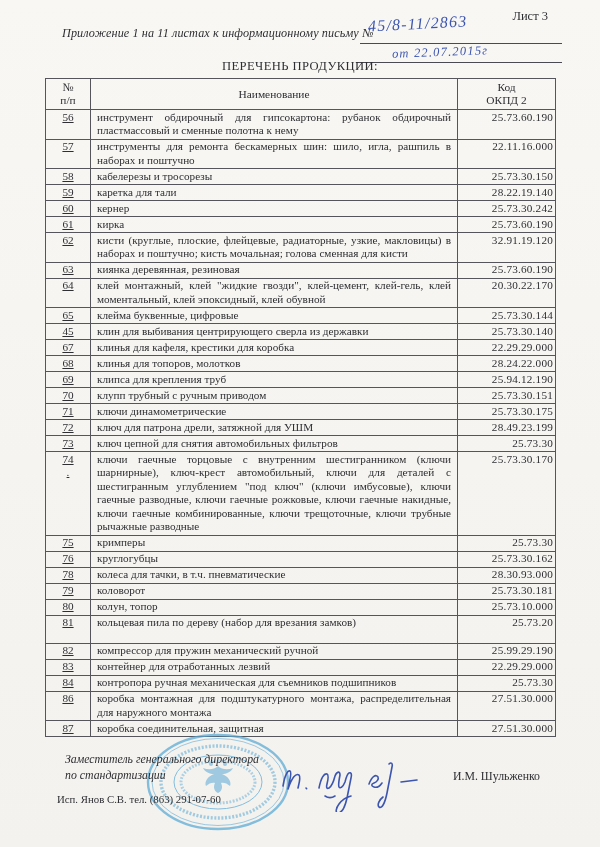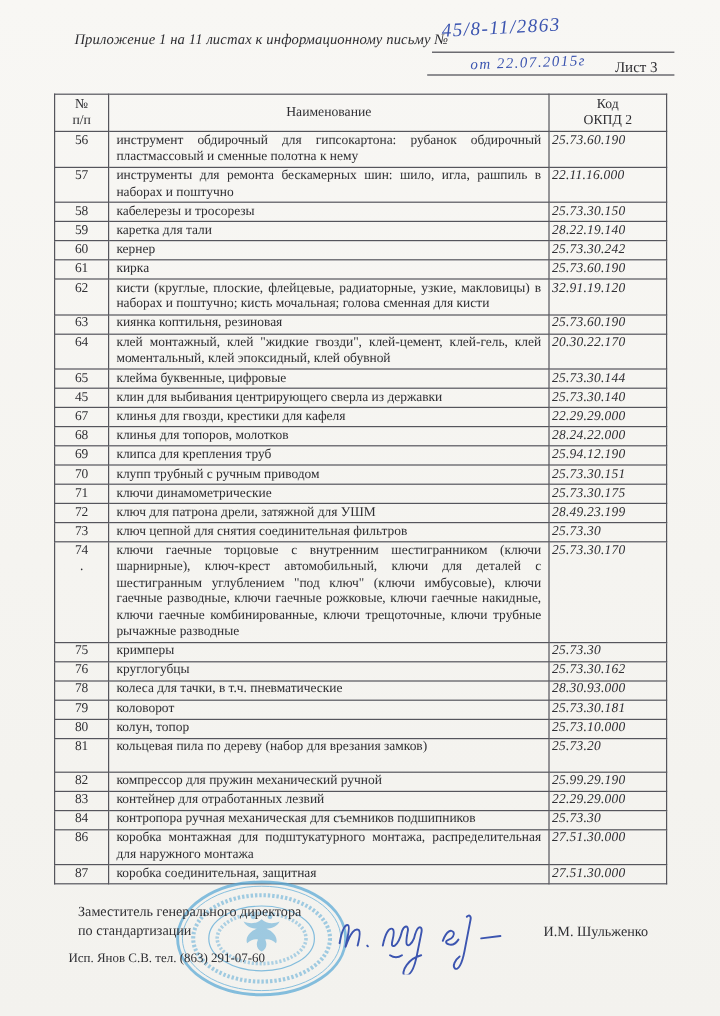--- a/index.html
+++ b/index.html
@@ -12,21 +12,21 @@
   *{box-sizing:border-box;}
   html,body{margin:0;padding:0;}
   body{
     width:600px;height:847px;overflow:hidden;position:relative;
     background:var(--paper);
     background-image:linear-gradient(180deg,#f8f7f4 0%,#f5f4f0 55%,#f3f2ee 100%);
     color:var(--ink);
     font-family:"Liberation Serif", serif;
   }
   .page-header{position:relative;height:78px;}
-  .sheet-label{position:absolute;right:52px;top:9px;font-size:12.5px;margin-top:40px;}
+  .sheet-label{position:absolute;right:52px;top:9px;font-size:12.5px;}
   .appendix-line{position:absolute;left:62px;top:26px;font-size:12.2px;letter-spacing:.1px;font-style:italic;}
   .hw{color:var(--handwriting_blue);font-style:italic;letter-spacing:1.2px;white-space:nowrap;}
   .hw-number{position:absolute;left:368px;top:15px;font-size:16px;transform:rotate(-3deg);}
   .hw-date{position:absolute;left:392px;top:45px;font-size:12.5px;transform:rotate(-2deg);}
   .rule{position:absolute;height:1px;background:#4a4a52;}
   .rule-1{left:360px;top:43px;width:202px;}
   .rule-2{left:356px;top:62px;width:206px;}
   .doc-title{position:absolute;left:150px;width:300px;top:59px;text-align:center;font-size:12.6px;letter-spacing:.4px;}
 
   table.products{
@@ -34,42 +34,43 @@
   }
   .products col.c-num{width:45px;}
   .products col.c-name{width:367px;}
   .products col.c-code{width:98px;}
   .products th,.products td{border:1px solid var(--table_border);}
   .products th{
     font-weight:normal;font-size:11.4px;line-height:13px;text-align:center;
     white-space:pre-line;padding:2px 1px;
   }
   .products td{font-size:11.2px;line-height:13.5px;padding:.5px 6px 1px;vertical-align:top;}
-  .products td.num{text-align:center;padding:.5px 2px;white-space:pre-line;}
+  .products td.num{text-align:center;padding:.5px 2px;white-space:pre-line;text-decoration:underline;}
   .products td.name{text-align:justify;}
-  .products td.code{text-align:left;padding:.5px 2px;letter-spacing:.2px;font-style:italic;}
+  .products td.code{text-align:right;padding:.5px 2px;letter-spacing:.2px;}
   .products tr.tall td{height:28px;}
 
   .page-footer{position:relative;margin:11px 45px 0 45px;height:110px;}
-  .signer-title{position:absolute;left:20px;top:4px;font-size:11.8px;line-height:15.5px;white-space:pre-line;}
+  .signer-title{position:absolute;left:20px;top:4px;font-size:11.8px;line-height:15.5px;white-space:pre-line;font-style:italic;}
   .executor-line{position:absolute;left:12px;top:45px;font-size:10.8px;}
   .signer-name{position:absolute;left:408px;top:21px;font-size:11.8px;}
   .signature-svg{position:absolute;left:228px;top:-4px;}
   .stamp-svg{position:absolute;left:98px;top:-18px;filter:blur(.4px);}
 </style>
 </head>
 <body>
 
 <div class="page-header">
   <div class="sheet-label">Лист 3</div>
   <div class="appendix-line">Приложение 1 на 11 листах к информационному письму №</div>
   <div class="hw hw-number">45/8-11/2863</div>
   <div class="rule rule-1"></div>
   <div class="hw hw-date">от 22.07.2015г</div>
   <div class="rule rule-2"></div>
+  <div class="doc-title">ПЕРЕЧЕНЬ ПРОДУКЦИИ:</div>
 </div>
 
 <table class="products">
   <colgroup>
       <col class="c-num">
       <col class="c-name">
       <col class="c-code">
     </colgroup>
   <thead>
     <tr>
@@ -111,41 +112,41 @@
         <td class="name">кирка</td>
         <td class="code">25.73.60.190</td>
       </tr>
       <tr>
         <td class="num">62</td>
         <td class="name">кисти (круглые, плоские, флейцевые, радиаторные, узкие, макловицы) в наборах и поштучно; кисть мочальная; голова сменная для кисти</td>
         <td class="code">32.91.19.120</td>
       </tr>
       <tr>
         <td class="num">63</td>
-        <td class="name">киянка коптильня, резиновая</td>
+        <td class="name">киянка деревянная, резиновая</td>
         <td class="code">25.73.60.190</td>
       </tr>
       <tr>
         <td class="num">64</td>
         <td class="name">клей монтажный, клей "жидкие гвозди", клей-цемент, клей-гель, клей моментальный, клей эпоксидный, клей обувной</td>
         <td class="code">20.30.22.170</td>
       </tr>
       <tr>
         <td class="num">65</td>
         <td class="name">клейма буквенные, цифровые</td>
         <td class="code">25.73.30.144</td>
       </tr>
       <tr>
         <td class="num">45</td>
         <td class="name">клин для выбивания центрирующего сверла из державки</td>
         <td class="code">25.73.30.140</td>
       </tr>
       <tr>
         <td class="num">67</td>
-        <td class="name">клинья для гвозди, крестики для кафеля</td>
+        <td class="name">клинья для кафеля, крестики для коробка</td>
         <td class="code">22.29.29.000</td>
       </tr>
       <tr>
         <td class="num">68</td>
         <td class="name">клинья для топоров, молотков</td>
         <td class="code">28.24.22.000</td>
       </tr>
       <tr>
         <td class="num">69</td>
         <td class="name">клипса для крепления труб</td>
@@ -161,21 +162,21 @@
         <td class="name">ключи динамометрические</td>
         <td class="code">25.73.30.175</td>
       </tr>
       <tr>
         <td class="num">72</td>
         <td class="name">ключ для патрона дрели, затяжной для УШМ</td>
         <td class="code">28.49.23.199</td>
       </tr>
       <tr>
         <td class="num">73</td>
-        <td class="name">ключ цепной для снятия соединительная фильтров</td>
+        <td class="name">ключ цепной для снятия автомобильных фильтров</td>
         <td class="code">25.73.30</td>
       </tr>
       <tr>
         <td class="num">74
 .</td>
         <td class="name">ключи гаечные торцовые с внутренним шестигранником (ключи шарнирные), ключ-крест автомобильный, ключи для деталей с шестигранным углублением "под ключ" (ключи имбусовые), ключи гаечные разводные, ключи гаечные рожковые, ключи гаечные накидные, ключи гаечные комбинированные, ключи трещоточные, ключи трубные рычажные разводные</td>
         <td class="code">25.73.30.170</td>
       </tr>
       <tr>
         <td class="num">75</td>

